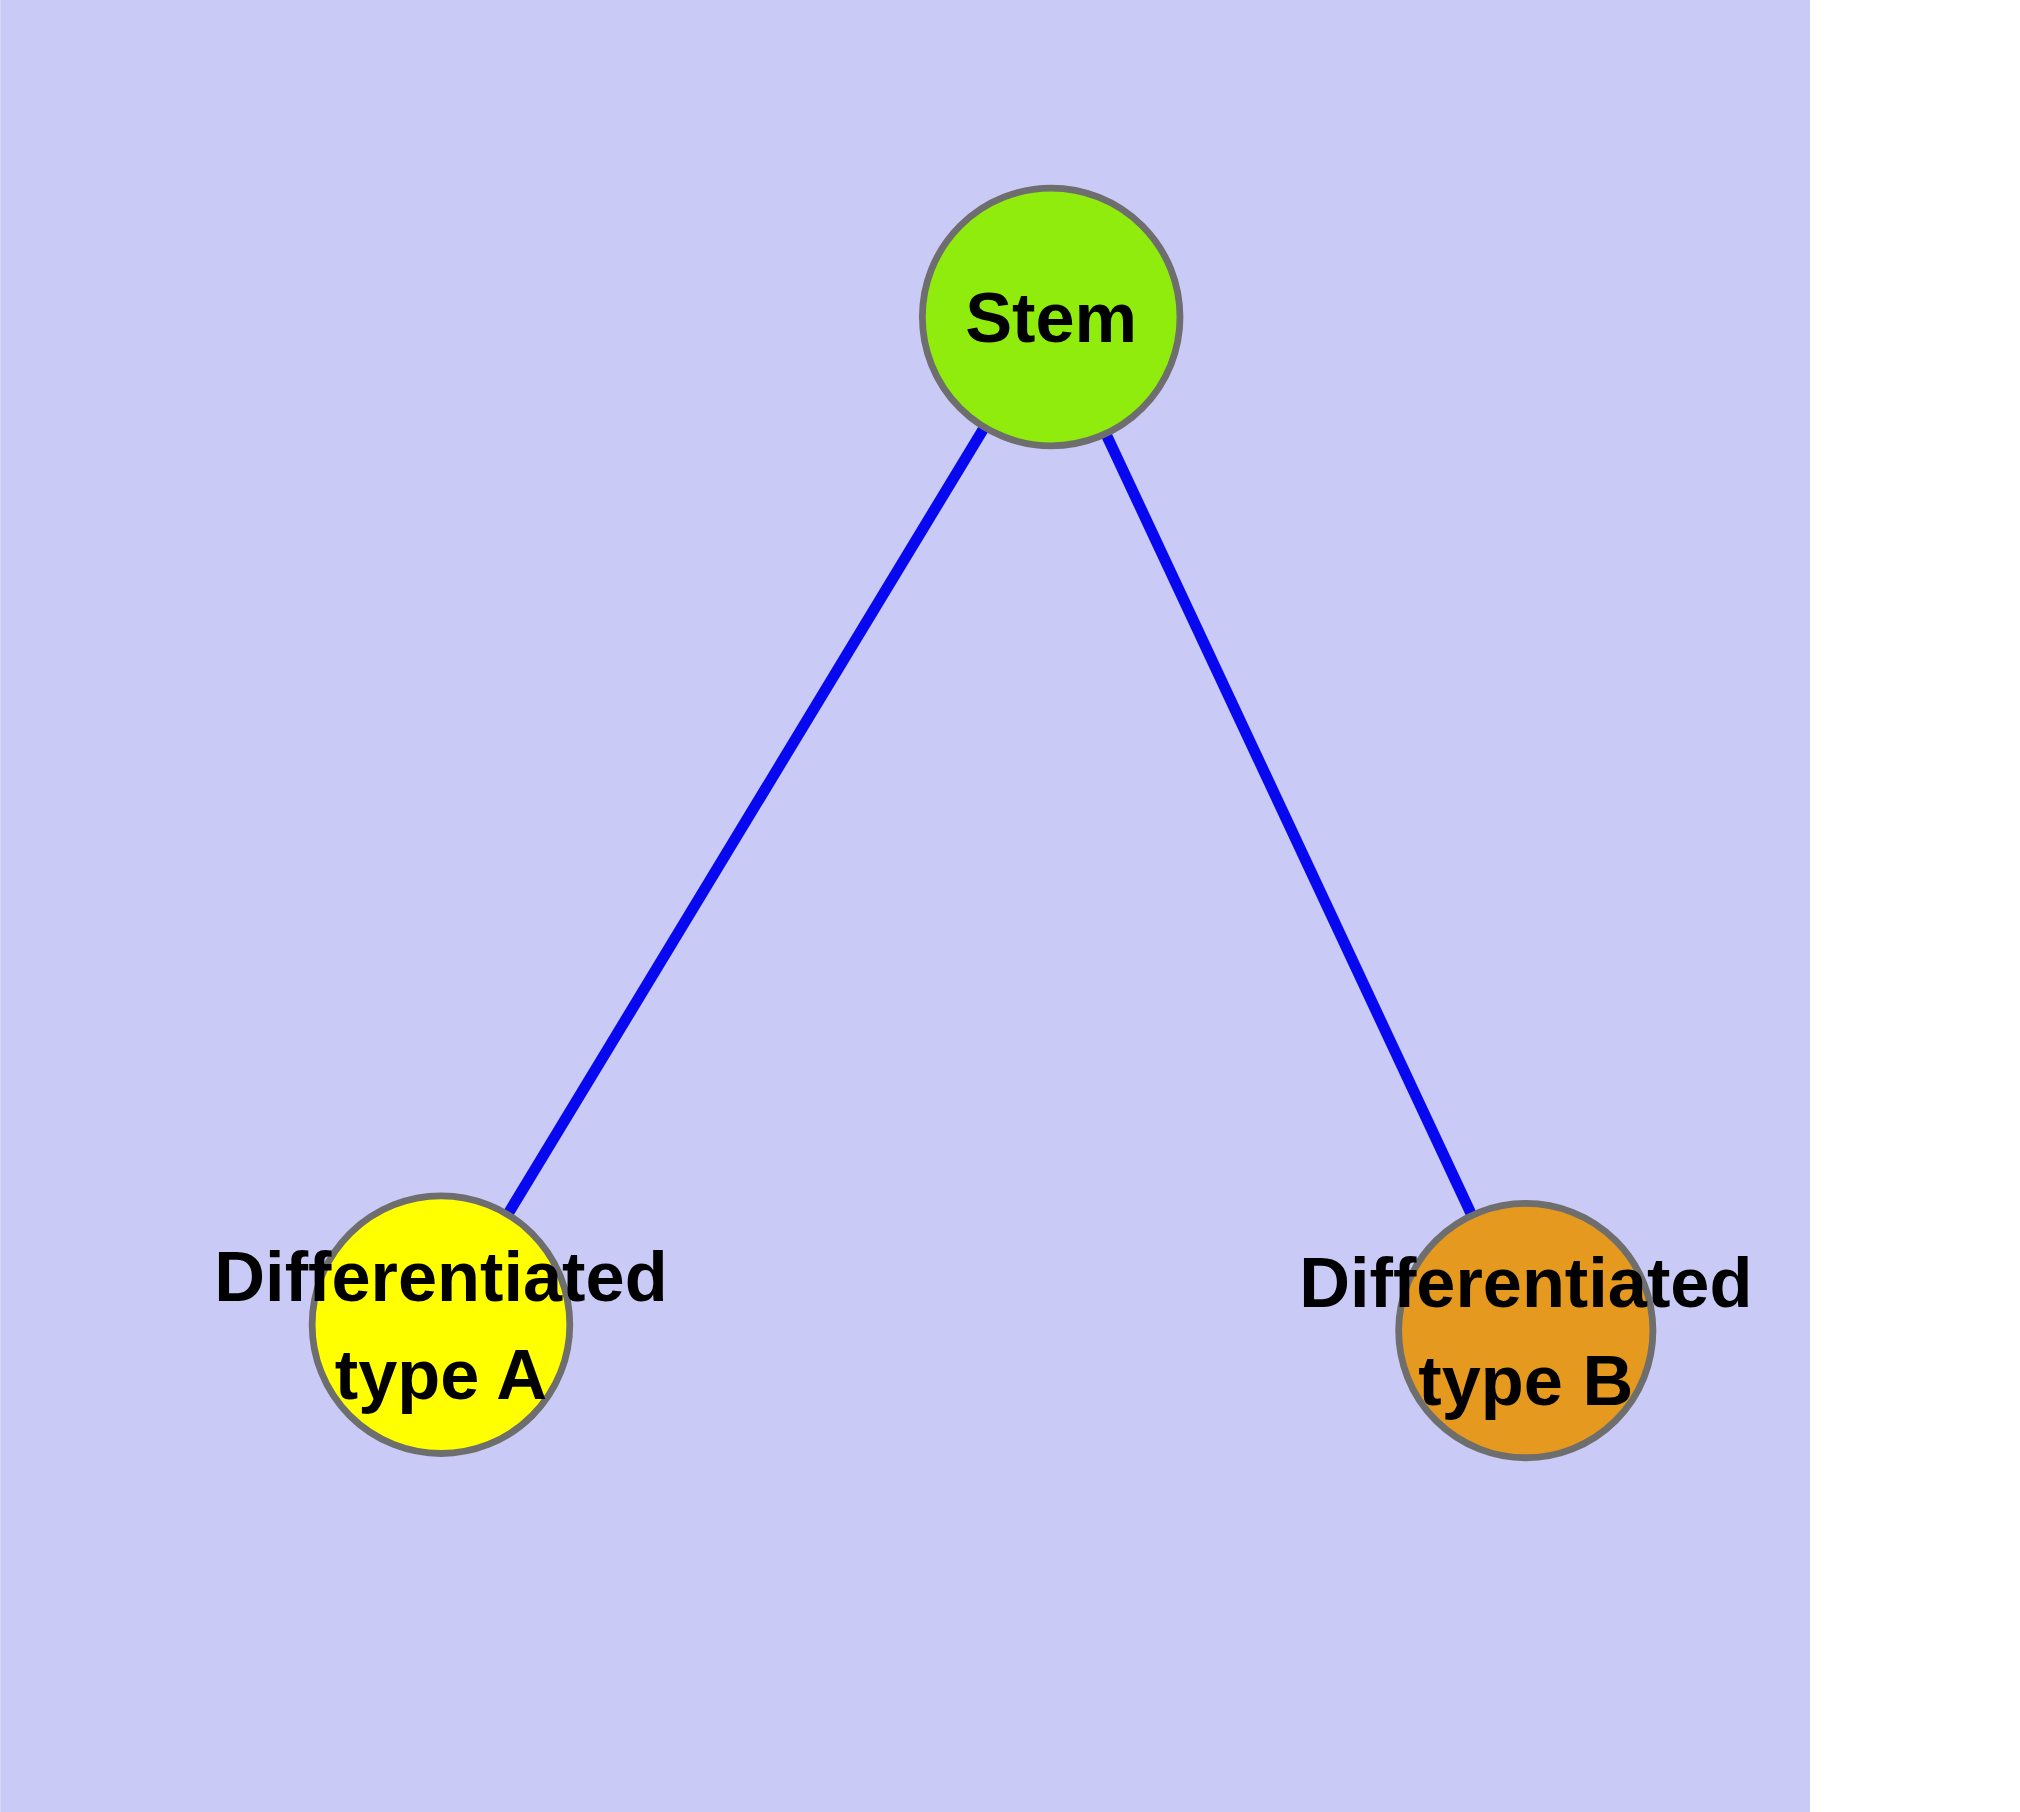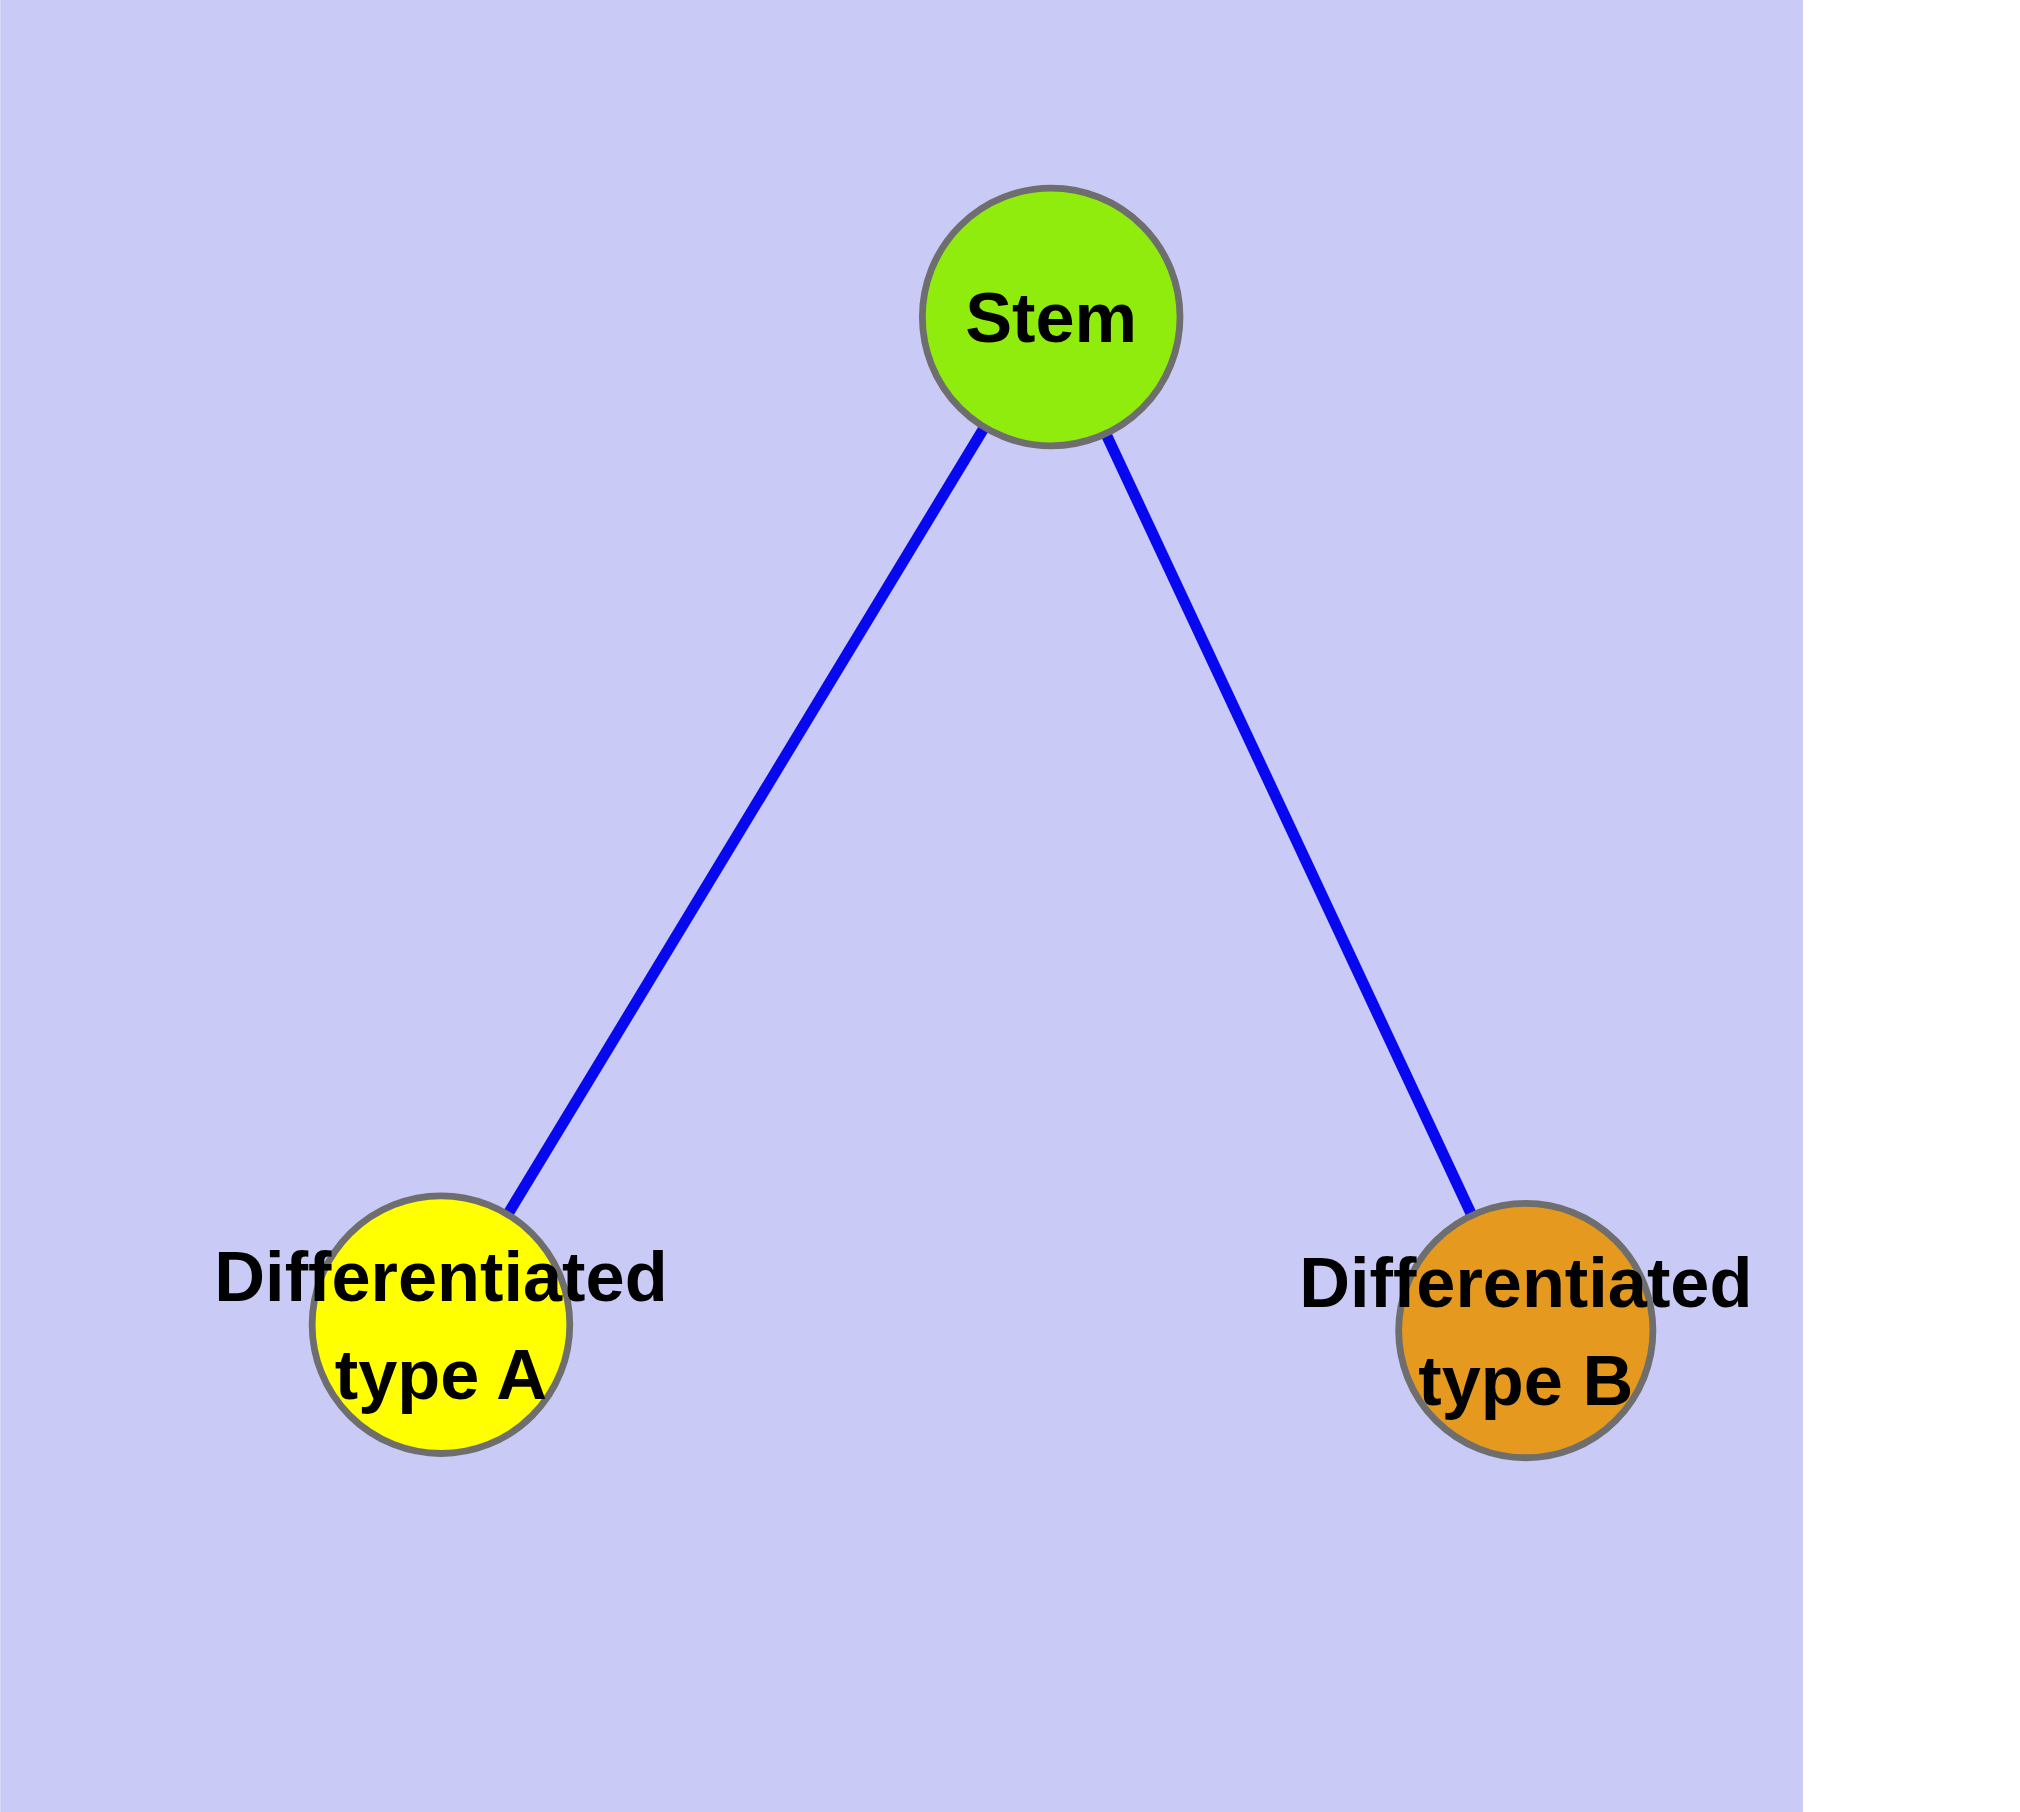--- a/index.html
+++ b/index.html
@@ -6,20 +6,21 @@
     margin: 0;
     padding: 0;
     background: #ffffff;
   }
   .canvas {
     position: relative;
     width: 1803px;
     height: 1812px;
     overflow: hidden;
     font-family: "Liberation Sans", sans-serif;
+    padding-left: 7px;
   }
   .canvas svg {
     position: absolute;
     top: 0;
     left: 0;
     display: block;
   }
   svg text {
     font-family: "Liberation Sans", "DejaVu Sans", sans-serif;
     font-weight: bold;

